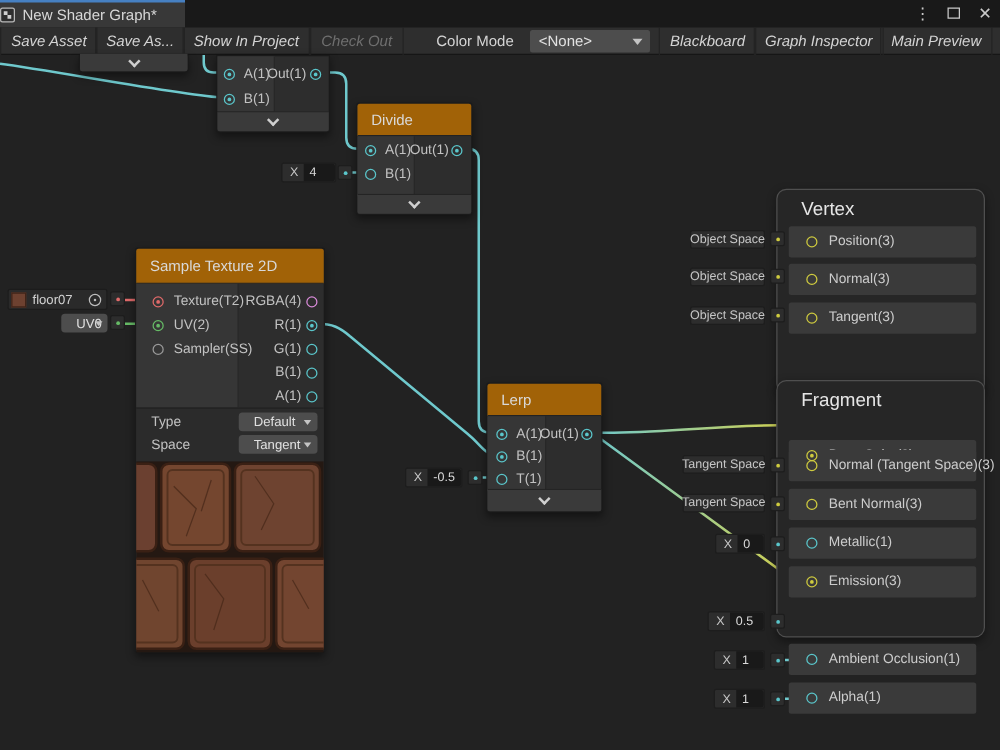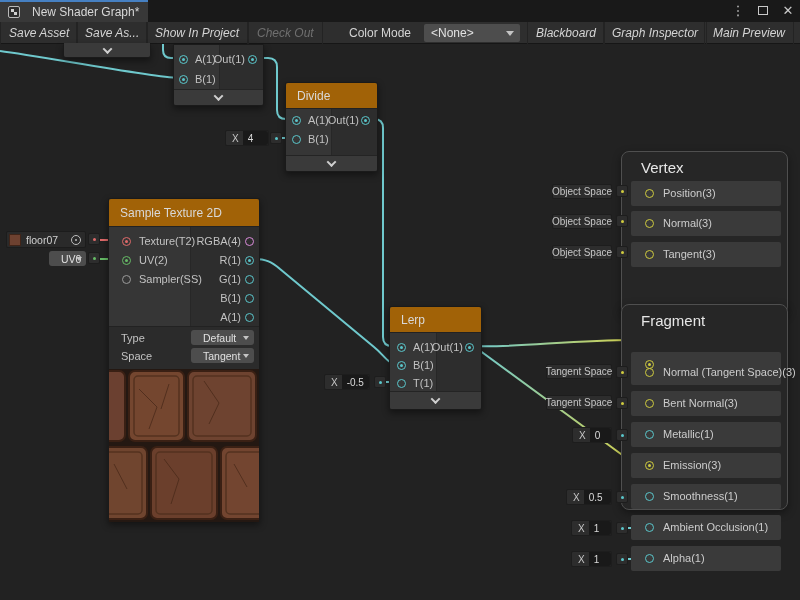--- a/index.html
+++ b/index.html
@@ -4,21 +4,21 @@
 <style>
   * { margin:0; padding:0; box-sizing:border-box; }
   html,body { width:800px; height:600px; background:#191919; overflow:hidden;
               font-family:"Liberation Sans", sans-serif; }
   #app { position:relative; width:800px; height:600px; background:#191919; }
   .abs { position:absolute; }
 
   
   #titlebar { position:absolute; left:0; top:0; width:800px; height:22px; background:#191919; }
   #tab { position:absolute; left:0; top:0; width:148px; height:22px; background:#383838;
-         border-top:2px solid #4680c2; display:flex; align-items:center; gap:12px; padding-left:8px;
+         border-top:2px solid #4680c2; display:flex; align-items:center; gap:6px; padding-left:0;
          color:#d8d8d8; font-size:12px; }
   .tab-icon { width:12px; height:12px; border:1px solid #b9b9b9; background:#2e2e2e; position:relative; border-radius:2px;}
   .tab-icon::before { content:''; position:absolute; left:2px; top:2px; width:3px; height:3px; background:#cfcfcf; }
   .tab-icon::after  { content:''; position:absolute; right:2px; bottom:2px; width:3px; height:3px; background:#cfcfcf; }
   #win-controls { position:absolute; right:4px; top:2px; display:flex; gap:9px; align-items:center;
                   color:#c9c9c9; font-size:13px; }
   #win-controls .wc { width:16px; height:16px; display:flex; align-items:center; justify-content:center; }
   .max-glyph { width:10px; height:9px; border:1.5px solid #c9c9c9; }
 
   
@@ -347,24 +347,20 @@
       <span class="plabel">Bent Normal(3)</span>
     </div>
     <div class="ctx-row" style="top:117px;">
       <span class="port pc"></span>
       <span class="plabel">Metallic(1)</span>
     </div>
     <div class="ctx-row" style="top:148px;">
       <span class="port py filled"></span>
       <span class="plabel">Emission(3)</span>
     </div>
-    <div class="ctx-row" style="top:179px;">
-      <span class="port pc"></span>
-      <span class="plabel">Smoothness(1)</span>
-    </div>
     <div class="ctx-row" style="top:210px;">
       <span class="port pc"></span>
       <span class="plabel">Ambient Occlusion(1)</span>
     </div>
     <div class="ctx-row" style="top:241px;">
       <span class="port pc"></span>
       <span class="plabel">Alpha(1)</span>
     </div>
   </div>
   <div class="widget" style="left:546px; top:364px; width:66px; height:15px;">

